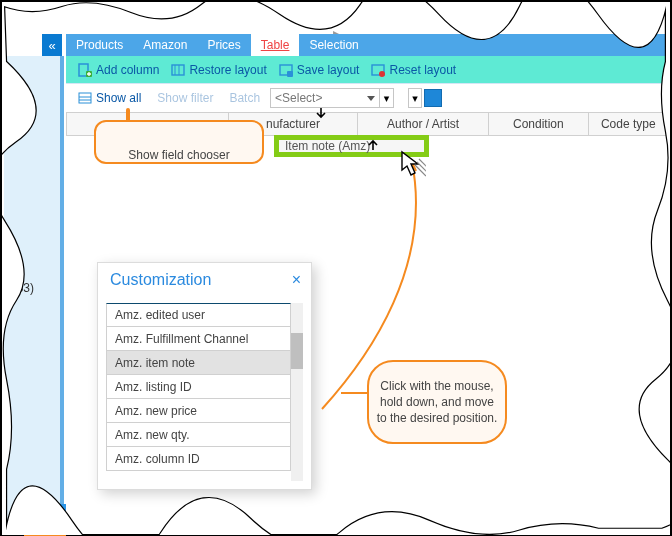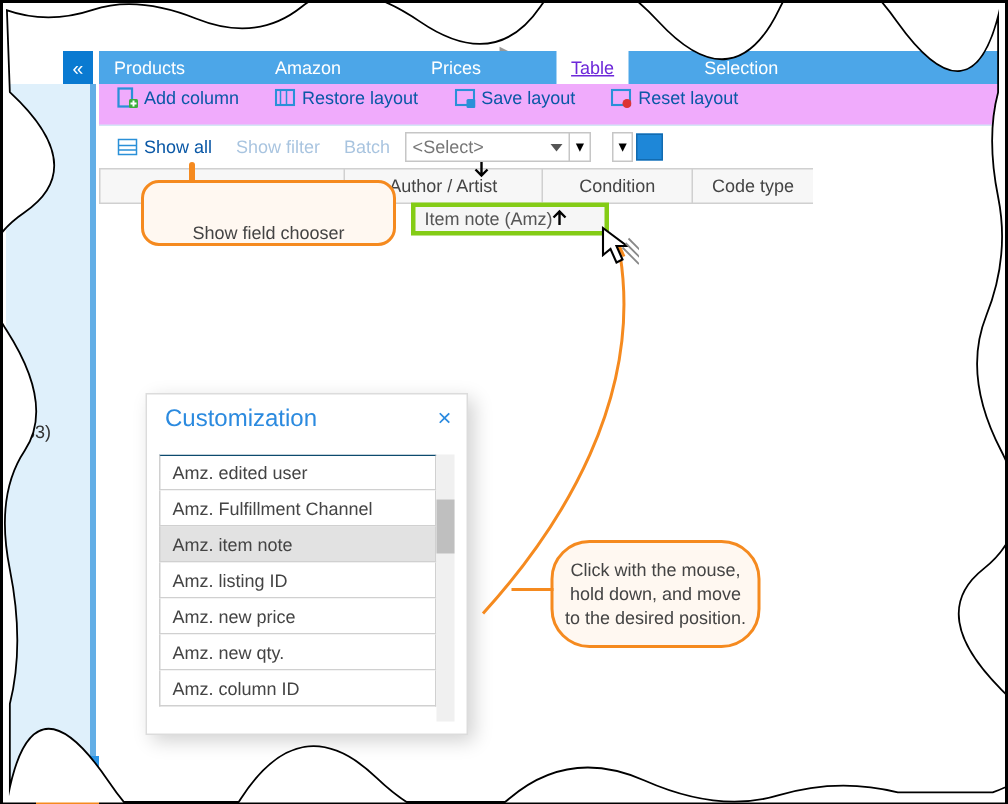--- a/index.html
+++ b/index.html
@@ -4,41 +4,41 @@
 <style>
   * { box-sizing: border-box; margin: 0; padding: 0; font-family: "Segoe UI", Tahoma, sans-serif; font-size: 12px; }
   body { background: #fff; width: 672px; height: 536px; overflow: hidden; position: relative; }
   .frame { position: absolute; inset: 0; border: 2px solid #000; background:#fff; }
 
   .breadcrumb { display:flex; align-items:center; gap:10px; height:24px; padding:0 6px; color:#333;flex-direction:column; }
   .bc-sep { color:#999; }
 
   .collapse-bar { position:absolute; left:40px; top:32px; width:20px; height:22px; background:#0a7ad1; display:flex; align-items:center; justify-content:center; }
 
-  .tabs { position:absolute; left:64px; right:2px; top:32px; height:22px; background:#4ca6e8; display:flex; align-items:stretch; color:#fff;gap:40px; }
+  .tabs { position:absolute; left:64px; right:2px; top:32px; height:22px; background:#4ca6e8; display:flex; align-items:stretch; color:#fff; }
   .tab { padding:0 10px; display:flex; align-items:center; cursor:default; }
-  .tab.active { background:#fff; color:#6d28d9;text-decoration:underline; }
-
-  .toolbar { position:absolute; left:64px; right:2px; top:54px; height:28px; background:#f0abfc; display:flex; align-items:flex-start; gap:12px; padding:0 6px; border-bottom:1px solid #d4e6f5; }
+  .tab.active { background:#fff; color:#ef4444;text-decoration:underline; }
+
+  .toolbar { position:absolute; left:64px; right:2px; top:54px; height:28px; background:#5eead4; display:flex; align-items:center; gap:0; padding:0 6px; border-bottom:1px solid #d4e6f5; }
   .tbtn { display:flex; align-items:center; gap:4px; padding:2px 6px; color:#0a58a6; cursor:default; }
   .mini-icon { width:14px; height:14px; display:inline-block; }
 
   .filterbar { position:absolute; left:64px; right:2px; top:82px; height:28px; background:#fff; display:flex; align-items:center; gap:4px; padding:0 6px; }
   .fbtn { padding:2px 6px; color:#0a58a6; display:flex; align-items:center; gap:4px; }
   .select-box { width:110px; height:20px; border:1px solid #c6c6c6; background:#fff; padding:0 16px 0 4px; color:#777; position:relative; display:flex; align-items:center; }
   .select-box::after { content:""; position:absolute; right:4px; top:7px; width:0; height:0; border-left:4px solid transparent; border-right:4px solid transparent; border-top:5px solid #555; }
   .drop-toggle { width:14px; height:20px; border:1px solid #c6c6c6; border-left:none; background:#fff; display:flex; align-items:center; justify-content:center; }
   .blue-btn { width:18px; height:18px; background:#1e87d8; border:1px solid #126bb0; }
   .tiny-glyph { font-size:11px; line-height:1; }
 
   .colhead-row { position:absolute; left:64px; right:2px; top:110px; height:24px; display:flex; }
   .colhead { border:1px solid #d0d0d0; border-left:none; background:#f7f7f7; display:flex; align-items:center; justify-content:center; color:#444; }
   .colhead:first-child { border-left:1px solid #d0d0d0; }
 
-  .drag-ghost { position:absolute; left:272px; top:133px; width:132px; height:22px; border:3px solid #84cc16; background:#f6f6f6; display:flex; align-items:center; padding:0 6px; color:#555; }
+  .drag-ghost { position:absolute; left:272px; top:133px; width:155px; height:22px; border:5px solid #84cc16; background:#f6f6f6; display:flex; align-items:center; padding:0 6px; color:#555; }
   .drag-arrow-down { position:absolute; left:312px; top:105px; }
   .drag-arrow-up   { position:absolute; left:364px; top:135px; }
 
   .left-rail { position:absolute; left:2px; top:54px; width:60px; bottom:2px; background:#dff0fb; }
   .rail-text { position:absolute; left:6px; top:225px; color:#333; }
   .rail-blue   { position:absolute; left:20px; top:448px; width:42px; height:24px; background:#2a95e8; }
   .rail-orange { position:absolute; left:20px; top:472px; width:42px; height:26px; background:#f58a1f; }
   .rail-v { position:absolute; right:0; top:0; bottom:0; width:4px; background:#62aee6; }
 
   
@@ -50,21 +50,21 @@
   .cust-item { height:24px; border:1px solid #d0d0d0; border-top:none; display:flex; align-items:center; padding:0 8px; background:#fff; color:#444; }
   .cust-item:first-child { border-top:1px solid #0c4a6e; }
   .cust-item.sel { background:#e2e2e2; }
   .cust-scroll { position:absolute; right:8px; top:40px; bottom:8px; width:12px; background:#f0f0f0; }
   .cust-scroll-thumb { position:absolute; left:0; right:0; top:30px; height:36px; background:#bfbfbf; }
 
   
   .callout1 { position:absolute; left:92px; top:118px; width:170px; height:44px; border:2px solid #f58a1f; border-radius:12px; background:#fff8f1; display:flex; align-items:flex-end; justify-content:center; color:#444; font-size:13px; }
   .callout1::before { content:""; position:absolute; left:30px; top:-14px; width:4px; height:14px; background:#f58a1f; border-radius:2px; }
 
-  .callout2 { position:absolute; left:365px; top:358px; width:140px; height:72px; border:2px solid #f58a1f; border-radius:26px; background:#fff8f1; display:flex; align-items:center; justify-content:center; text-align:center; color:#444; line-height:1.35; padding:6px; font-size:12px; }
+  .callout2 { position:absolute; left:365px; top:358px; width:140px; height:84px; border:2px solid #f58a1f; border-radius:26px; background:#fff8f1; display:flex; align-items:center; justify-content:center; text-align:center; color:#444; line-height:1.35; padding:6px; font-size:12px; }
   .callout2::before { content:""; position:absolute; left:-28px; top:30px; width:28px; height:2px; background:#f58a1f; }
 
   .curve { position:absolute; left:310px; top:152px; width:130px; height:260px; pointer-events:none; }
   .cursor { position:absolute; left:398px; top:148px; }
 
   
   .torn { position:absolute; inset:0; pointer-events:none; }
 </style>
 </head>
 <body>
@@ -146,20 +146,21 @@
     <div style="display:flex;align-items:center;gap:2px">
       <div class="drop-toggle" style="border-left:1px solid #c6c6c6">
           <span class="tiny-glyph">▾</span>
         </div>
       <div class="blue-btn"></div>
     </div>
   </div>
 
   <div class="colhead-row">
     <div class="colhead" style="width:164px"></div>
+    <div class="colhead" style="width:130px">nufacturer</div>
     <div class="colhead" style="width:132px">Author / Artist</div>
     <div class="colhead" style="width:100px">Condition</div>
     <div class="colhead" style="width:80px;border-right:none">Code type</div>
   </div>
 
   <svg class="drag-arrow-down" width="14" height="14">
       <path d="M7 1v8M3 6l4 4 4-4" fill="none" stroke="#000" stroke-width="1.6"></path>
     </svg>
   <div class="drag-ghost">
     <span>Item note (Amz)</span>

